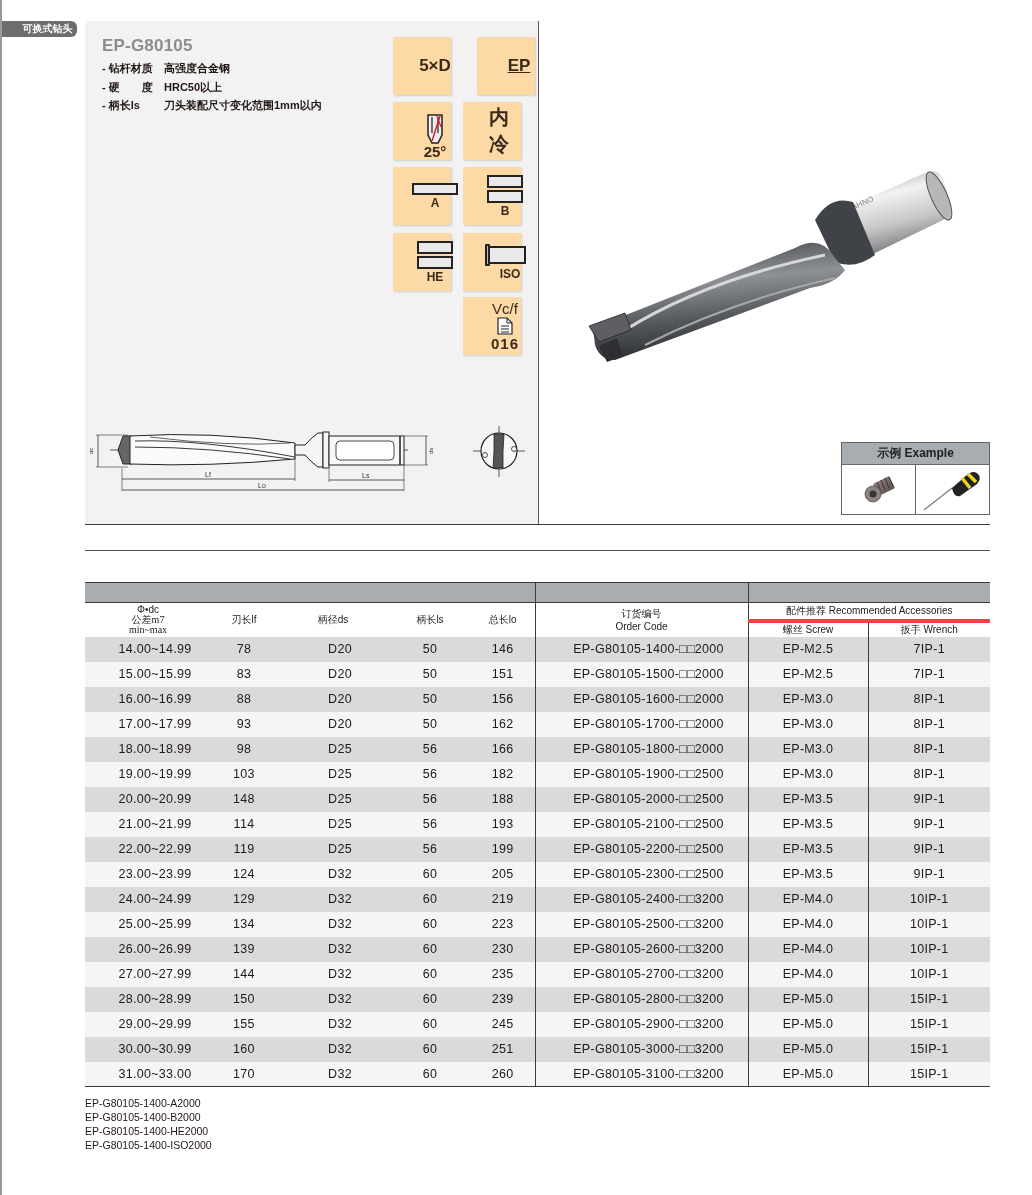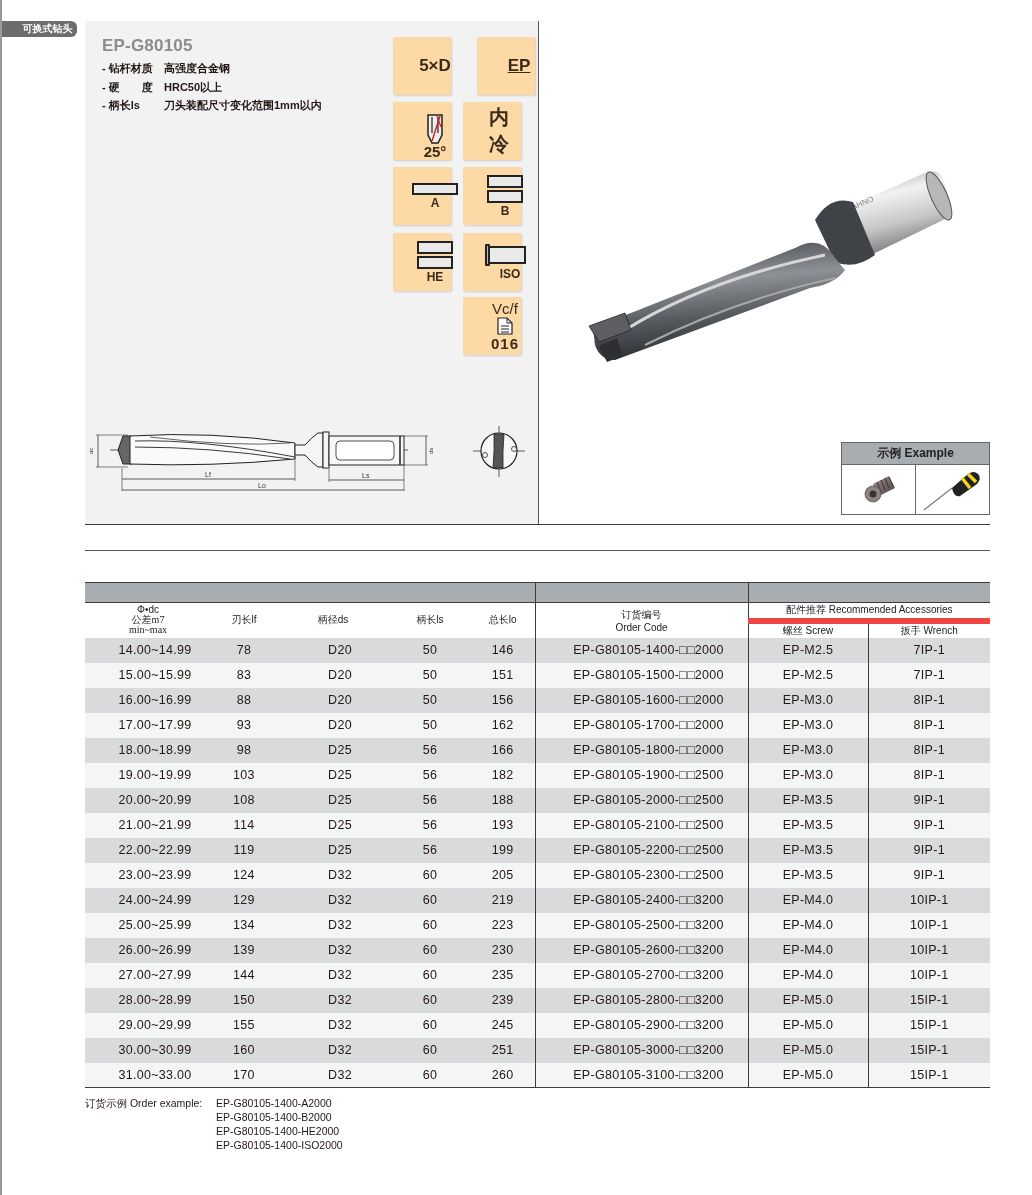--- a/index.html
+++ b/index.html
@@ -56,21 +56,21 @@
 
   .section-rule { position: absolute; left: 85px; top: 550px; width: 905px; height: 1px; background: #555; }
 
   table.spec { position: absolute; left: 85px; top: 582px; width: 905px; border-collapse: collapse; font-size: 12.5px; }
   table.spec td, table.spec th { padding: 0; text-align: center; font-weight: normal; }
   .band td { background: #a8adb1; height: 20px; border-top: 1px solid #3c3c3c; border-bottom: 1px solid #3c3c3c; }
   .hdr th { background: #ffffff; font-size: 10px; font-weight: bold; color: #222; }
   .hdr .dc { line-height: 10px; font-size: 10px; }
   .hdr .dc .s { font-size: 10px; font-family: Liberation Serif, serif; }
   .vb { border-left: 1px solid #3c3c3c; }
-  .sub th { height: 16px; font-size: 10px; font-weight: bold; border-top: 6px solid #ef4444; }
+  .sub th { height: 16px; font-size: 10px; font-weight: bold; border-top: 4px solid #ef4444; }
   tr.r td { height: 25px; color: #231815; letter-spacing: 0.3px; }
   tr.r:nth-child(odd) td { background: #d9dadc; }
   tr.r:nth-child(even) td { background: #f4f5f5; }
   tbody tr.r:last-child td { border-bottom: 1px solid #3c3c3c; }
   td.left { text-align: left; padding-left: 14px !important; }
   td.code { text-align: left; padding-left: 14px !important; letter-spacing: 0.6px; }
   .hdr-row-1 th { height: 18px; }
 
   .order-example { position: absolute; left: 85px; top: 1096px; font-size: 10.5px; line-height: 14px; color: #231815; display: flex; }
   .order-example .lbl { width: 131px; }
@@ -362,21 +362,21 @@
         <td>103</td>
         <td class="left">D25</td>
         <td>56</td>
         <td>182</td>
         <td class="code vb">EP-G80105-1900-□□2500</td>
         <td class="vb">EP-M3.0</td>
         <td class="vb">8IP-1</td>
       </tr>
       <tr class="r">
         <td class="left">20.00~20.99</td>
-        <td>108</td>
+        <td>148</td>
         <td class="left">D25</td>
         <td>56</td>
         <td>188</td>
         <td class="code vb">EP-G80105-2000-□□2500</td>
         <td class="vb">EP-M3.5</td>
         <td class="vb">9IP-1</td>
       </tr>
       <tr class="r">
         <td class="left">21.00~21.99</td>
         <td>114</td>
@@ -484,20 +484,19 @@
         <td>60</td>
         <td>260</td>
         <td class="code vb">EP-G80105-3100-□□3200</td>
         <td class="vb">EP-M5.0</td>
         <td class="vb">15IP-1</td>
       </tr>
     </tbody>
 </table>
 
 <div class="order-example">
-  <div class="lbl">订货示例 Order example:</div>
   <div>
     <div>EP-G80105-1400-A2000</div>
     <div>EP-G80105-1400-B2000</div>
     <div>EP-G80105-1400-HE2000</div>
     <div>EP-G80105-1400-ISO2000</div>
   </div>
 </div>
 
 </body></html>

